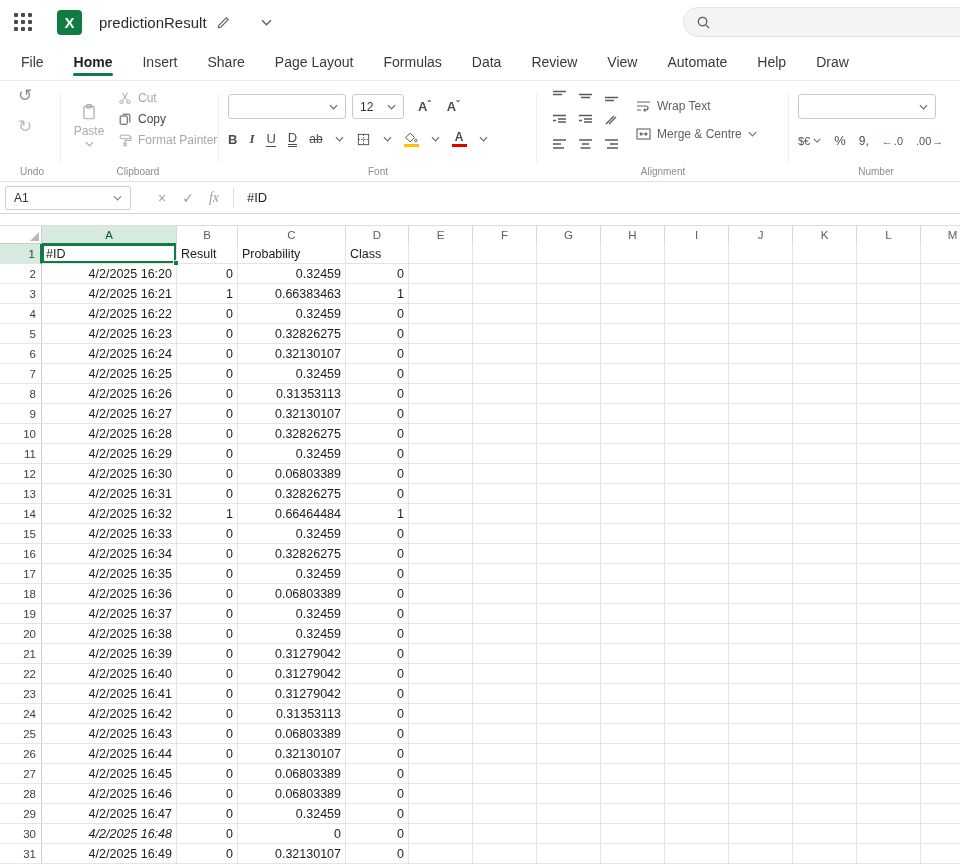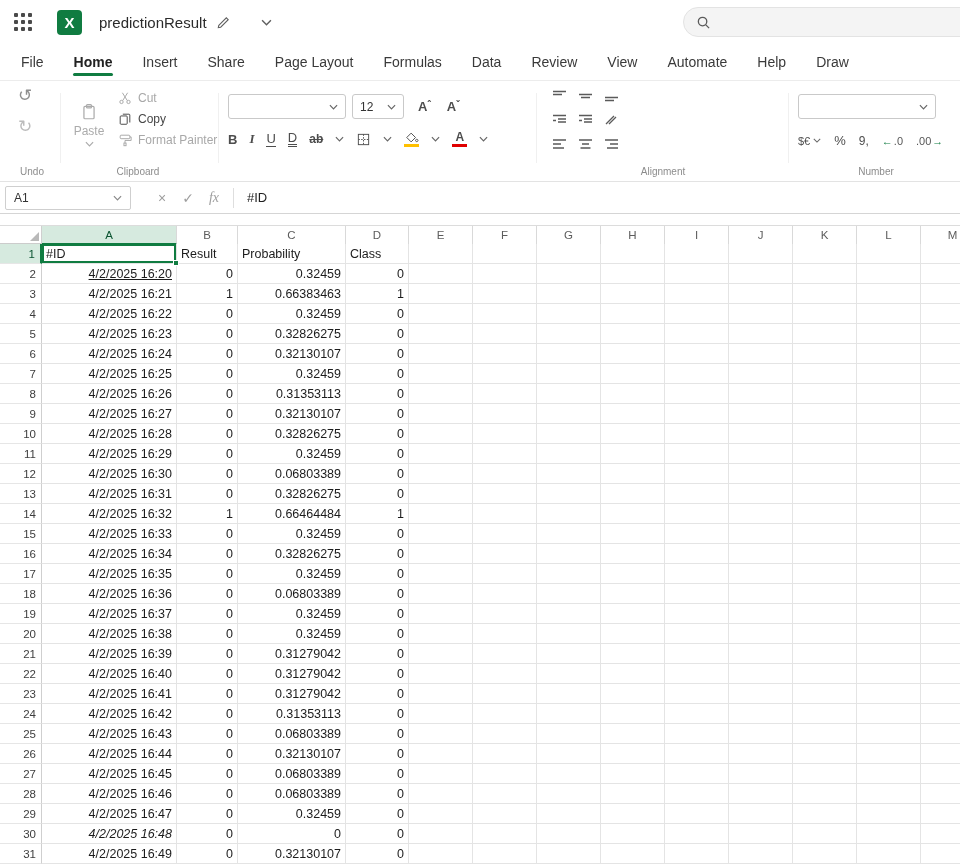--- a/index.html
+++ b/index.html
@@ -48,21 +48,21 @@
   #g-undo .stack span { font-size: 17px; line-height: 17px; }
   .paste-big { position: absolute; left: 4px; top: 7px; width: 46px; height: 74px;
     display: flex; flex-direction: column; align-items: center; justify-content: center; gap: 3px;
     color: #ababab; font-size: 12px; cursor: pointer; border-radius: 4px; }
   .clip-col { position: absolute; left: 56px; top: 10px; display: flex; flex-direction: column; gap: 7px; }
   .fgrow { position:absolute; left: 6px; right: 6px; display: flex; align-items: center; }
   .lgl { font-weight: 700; }
   .itl { font-style: italic; font-family: "Liberation Serif", serif; font-weight: 600; }
   .und { border-bottom: 1px solid currentColor; }
   .dun { border-bottom: 3px double currentColor; line-height: 13px; }
-  .stk { text-decoration: line-through; font-weight: bold; }
+  .stk { text-decoration: line-through; }
   .colorbar { display:block; width: 15px; height: 3px; margin-top: 1px; }
   .vstack { display:flex; flex-direction:column; align-items:center; line-height: 12px; }
   .afont { font-size: 13px; font-weight: 600; position: relative; }
   .afont sup { font-size: 10px; position: relative; top: -2px; }
   .al-grid { position: absolute; left: 6px; top: 9px; display: grid;
     grid-template-columns: repeat(3, 26px); grid-row-gap: 12px; }
   .al-col { position: absolute; left: 96px; display: flex; flex-direction: column; gap: 14px; top: 18px; }
   .num-row { gap: 13px; }
   .garr { color: var(--accent,#107C41); font-weight: 700; }
   .decg { font-size: 11px; color:#565656; display:flex; align-items:center; gap:1px; cursor:pointer; }
@@ -259,20 +259,21 @@
           <path d="M1 1 L5 5 L9 1" fill="none" stroke="#666" stroke-width="1.3"></path>
         </svg>
       <span class="icbtn vstack">
         <span style="font-size:12px;font-weight:700;line-height:11px">A</span>
         <span class="colorbar" style="background:var(--font-bar,#E00000)"></span>
       </span>
       <svg class="chv" width="9" height="6" viewBox="0 0 10 6">
           <path d="M1 1 L5 5 L9 1" fill="none" stroke="#666" stroke-width="1.3"></path>
         </svg>
     </div>
+    <div class="glabel">Font</div>
   </div>
   <div class="gdiv" style="left:536px"></div>
 
   <div class="rgroup" id="g-alignment" style="left:540px;width:246px">
     <div class="al-grid">
       <span class="icbtn">
           <svg width="15" height="12" viewBox="0 0 15 12" stroke="#5a5a5a" stroke-width="1.3">
             <path d="M1 1.5 H14 M1 4.5 H10"></path>
           </svg>
         </span>
@@ -309,20 +310,39 @@
       <span class="icbtn">
           <svg width="15" height="12" viewBox="0 0 15 12" stroke="#5a5a5a" stroke-width="1.3">
             <path d="M1 2 H14 M4 6 H11 M2.5 10 H12.5"></path>
           </svg>
         </span>
       <span class="icbtn">
           <svg width="15" height="12" viewBox="0 0 15 12" stroke="#5a5a5a" stroke-width="1.3">
             <path d="M1 2 H14 M6 6 H14 M3 10 H14"></path>
           </svg>
         </span>
+    </div>
+    <div class="al-col">
+      <div class="rbtn" style="color:#616161">
+        <svg width="15" height="12" viewBox="0 0 15 12" fill="none" stroke="currentColor" stroke-width="1.2">
+          <path d="M1 2 H14 M1 6 H10 a2 2 0 0 1 0 4 H8 M1 10 H5"></path>
+            <path d="M9.4 8.5 L8 10 L9.4 11.5"></path>
+        </svg>
+        <span>Wrap Text</span>
+      </div>
+      <div class="rbtn" style="color:#616161">
+        <svg width="15" height="12" viewBox="0 0 15 12" fill="none" stroke="currentColor" stroke-width="1.1">
+          <rect x="1" y="1" width="13" height="10"></rect>
+            <path d="M4 6 H11 M5.5 4.5 L4 6 L5.5 7.5 M9.5 4.5 L11 6 L9.5 7.5"></path>
+        </svg>
+        <span>Merge &amp; Centre</span>
+        <svg class="chv" width="9" height="6" viewBox="0 0 10 6">
+            <path d="M1 1 L5 5 L9 1" fill="none" stroke="#777" stroke-width="1.3"></path>
+          </svg>
+      </div>
     </div>
     <div class="glabel">Alignment</div>
   </div>
   <div class="gdiv" style="left:788px"></div>
 
   <div class="rgroup" id="g-number" style="left:792px;width:168px">
     <div class="fgrow" style="top:13px">
       <div class="combo" style="width:138px">
         <span></span>
         <svg class="chv" width="9" height="6" viewBox="0 0 10 6">
@@ -398,21 +418,21 @@
         <div class="cell" style="width: 64px;"></div>
         <div class="cell" style="width: 64px;"></div>
         <div class="cell" style="width: 64px;"></div>
         <div class="cell" style="width: 64px;"></div>
         <div class="cell" style="width: 64px;"></div>
         <div class="cell" style="width: 64px;"></div>
         <div class="cell" style="width: 64px;"></div>
       </div>
       <div class="grid-row">
         <div class="row-n">2</div>
-        <div class="cell num" style="width: 135px; text-decoration: underline;">4/2/2025 16:20</div>
+        <div class="cell num" style="width: 135px;">4/2/2025 16:20</div>
         <div class="cell num" style="width: 61px;">0</div>
         <div class="cell num" style="width: 108px;">0.32459</div>
         <div class="cell num" style="width: 63px;">0</div>
         <div class="cell" style="width: 64px;"></div>
         <div class="cell" style="width: 64px;"></div>
         <div class="cell" style="width: 64px;"></div>
         <div class="cell" style="width: 64px;"></div>
         <div class="cell" style="width: 64px;"></div>
         <div class="cell" style="width: 64px;"></div>
         <div class="cell" style="width: 64px;"></div>

